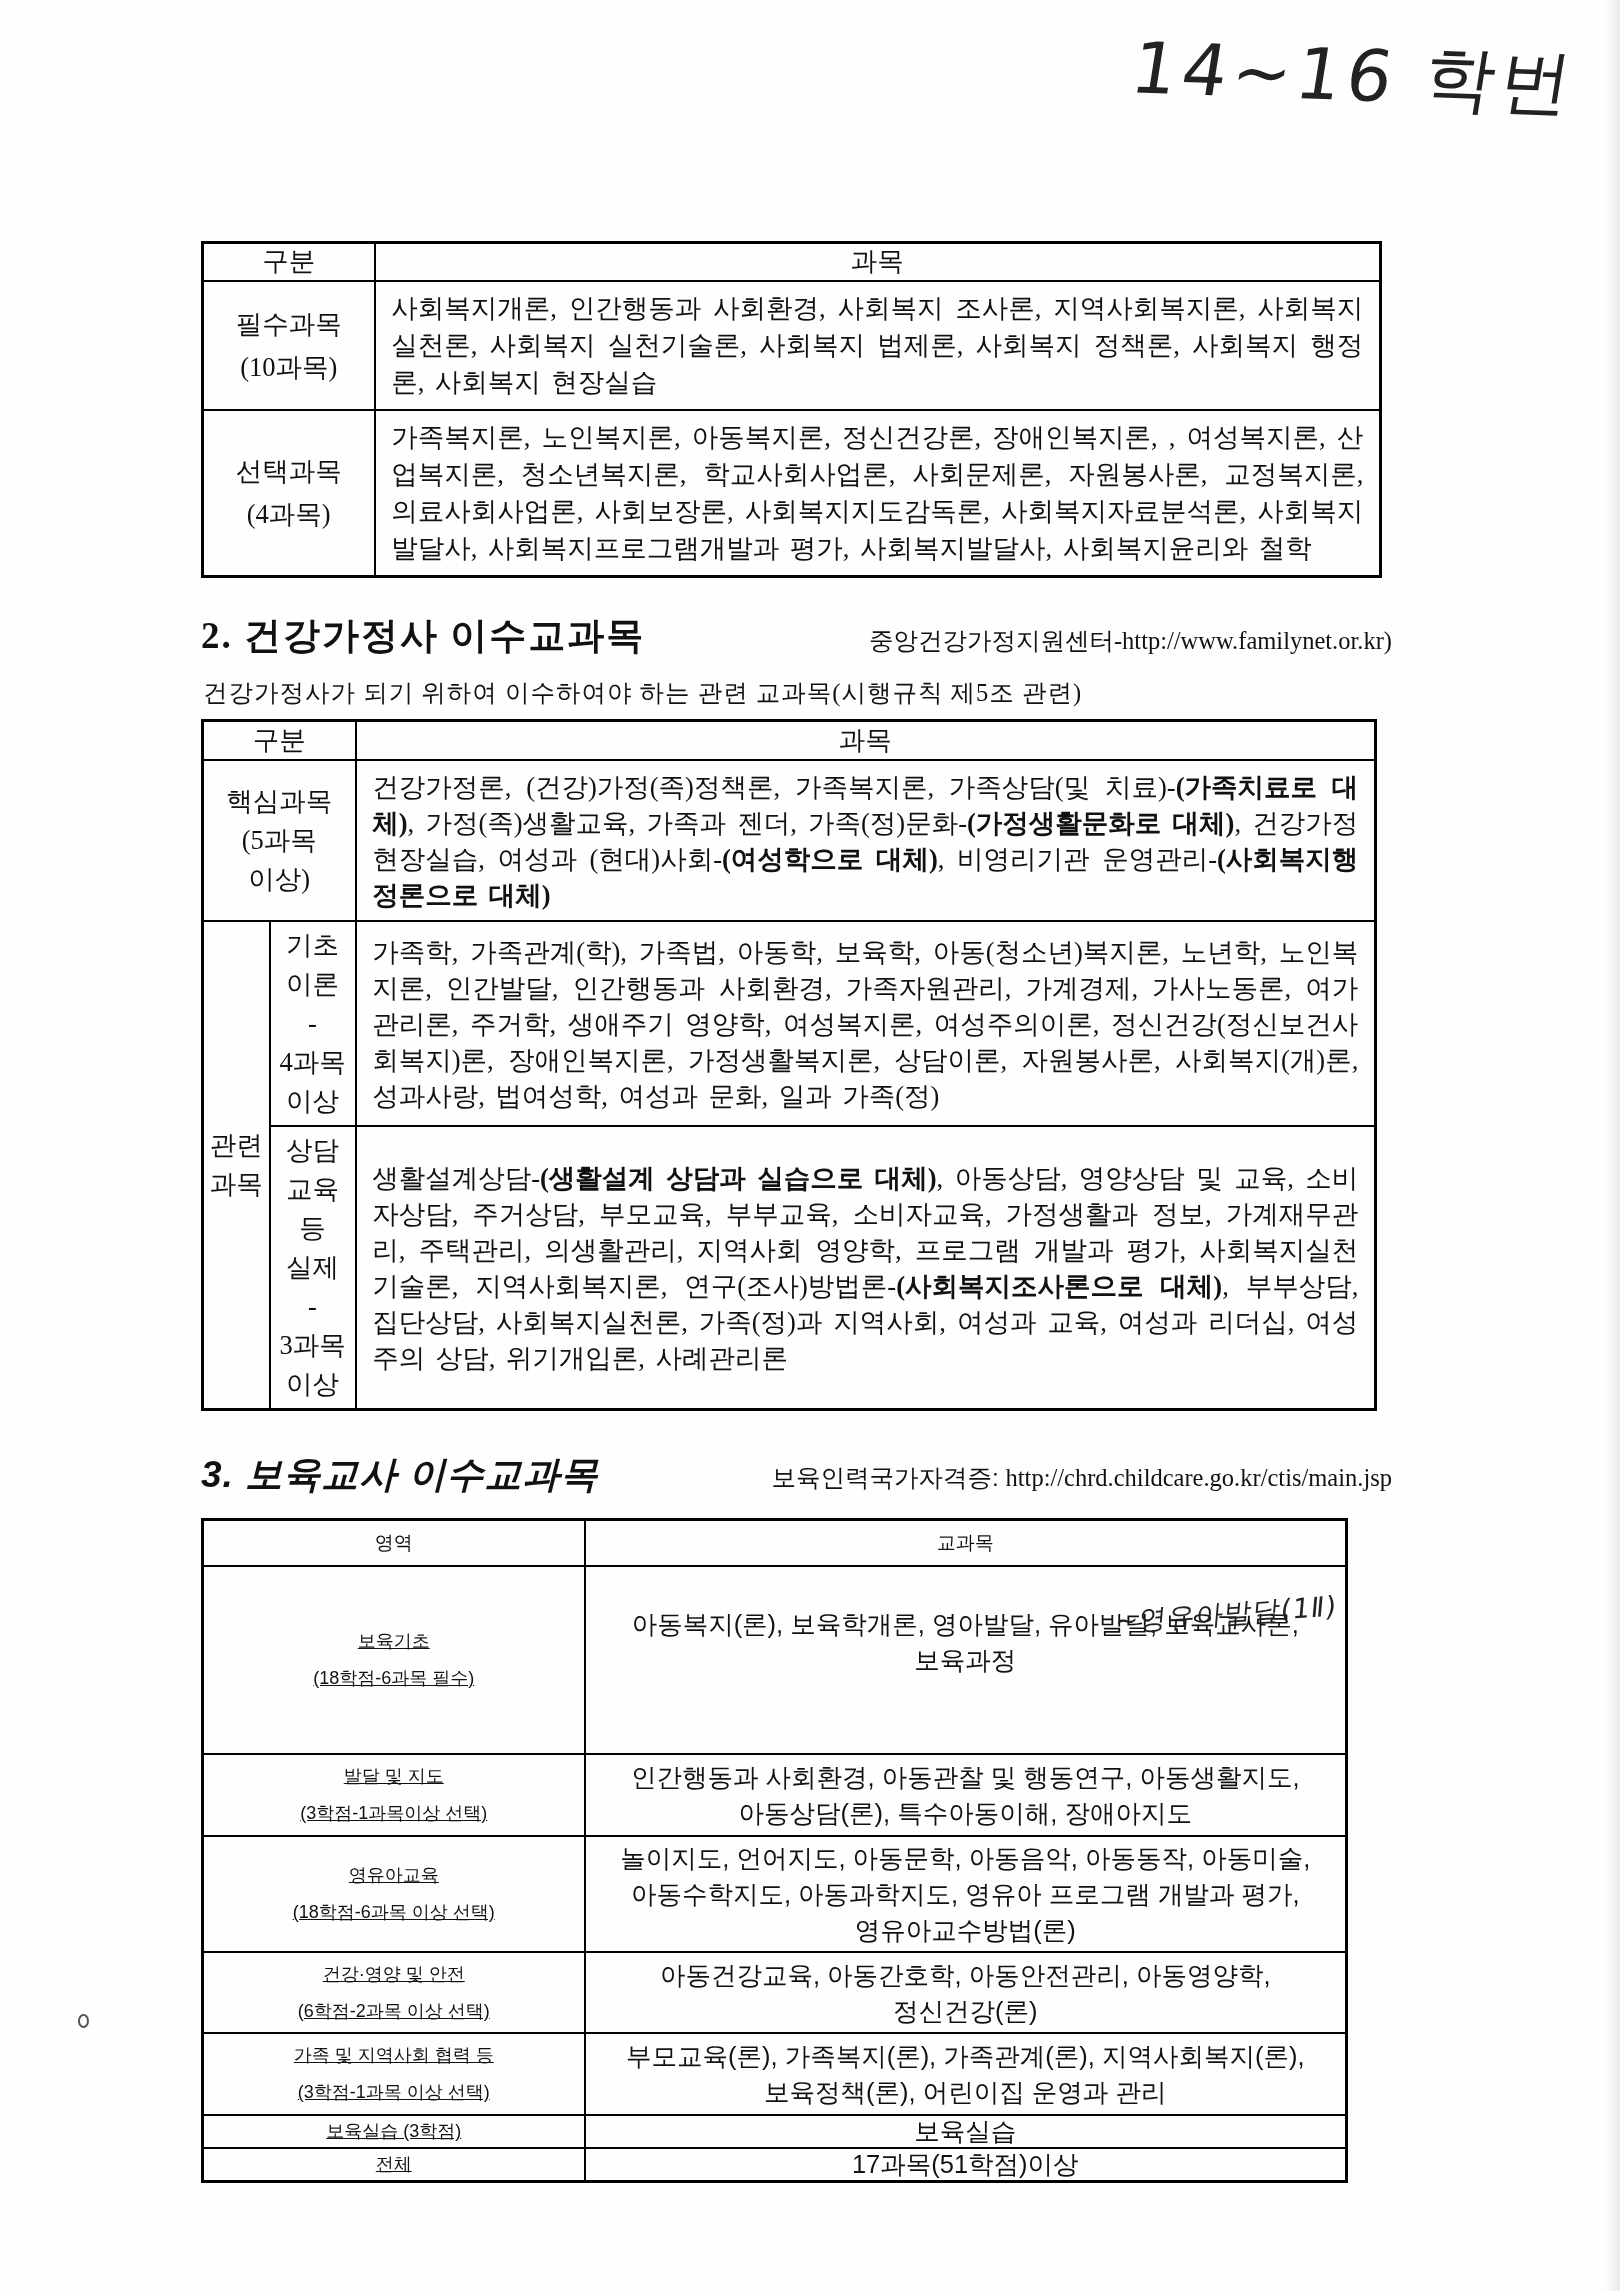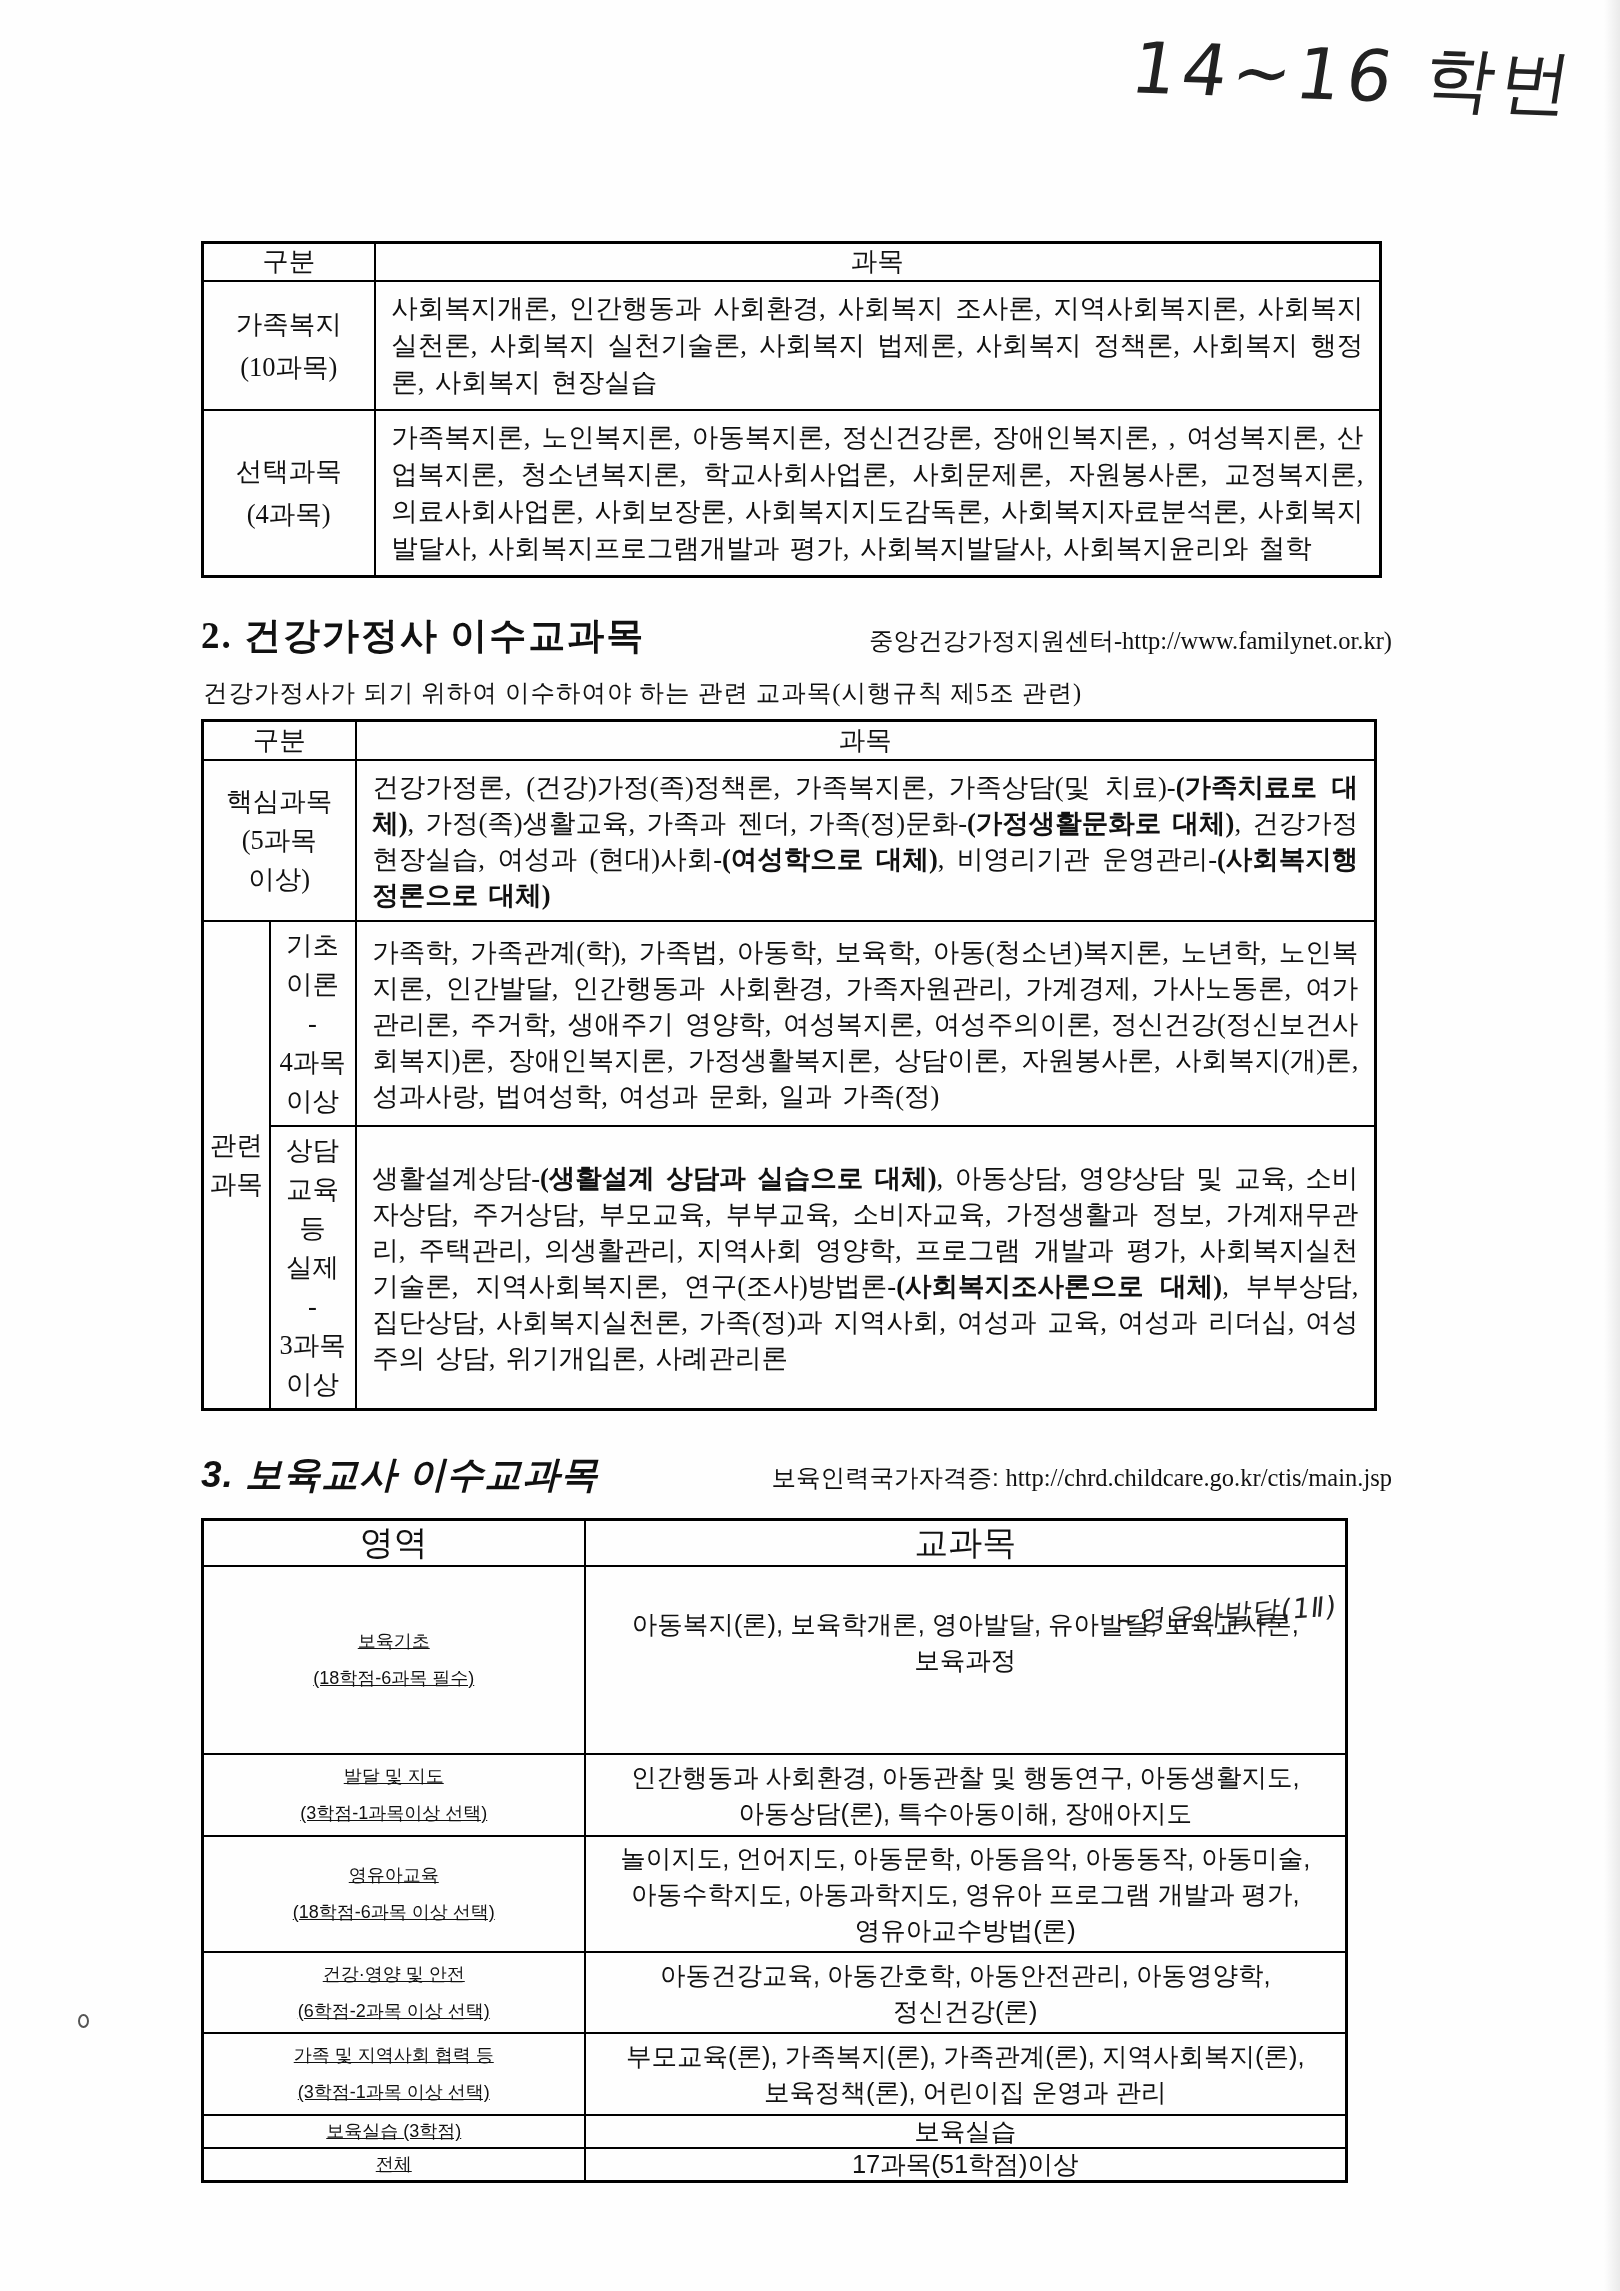--- a/index.html
+++ b/index.html
@@ -40,21 +40,21 @@
   table.tbl{
     border-collapse:collapse;table-layout:fixed;
     border:3.9px solid #000;margin-top:17.6px;
     width:1181px;
   }
   table.t2{width:1176px;margin-top:3.9px;}
   table.t3{width:1147px;font-family:"Liberation Sans","DejaVu Sans",sans-serif;}
   .tbl th,.tbl td{border:2px solid #000;}
   .tbl th{font-weight:normal;}
   .hcell{font-size:26.5px;text-align:center;padding:2.9px 3.9px;line-height:31px;}
-  .t3 .hcell{font-size:34px;padding:6.9px 3.9px;}
+  .t3 .hcell{font-size:19px;padding:6.9px 3.9px;}
   .cat{
     text-align:center;vertical-align:middle;white-space:pre-line;
     font-size:26.5px;line-height:43px;padding:3.9px 2px;
   }
   .t2 .cat{line-height:39px;}
   .content-cell{
     font-size:26.5px;line-height:36px;text-align:justify;
     vertical-align:middle;padding:7.8px 15.7px;word-spacing:3.9px;
     overflow-wrap:break-word;
   }
@@ -100,21 +100,21 @@
         <colgroup>
             <col style="width:172px">
             <col>
           </colgroup>
         <tbody>
           <tr>
             <th class="hcell">구분</th>
             <th class="hcell">과목</th>
           </tr>
           <tr>
-            <td class="cat">가족복지
+            <td class="cat">필수과목
 (10과목)</td>
             <td class="content-cell">사회복지개론, 인간행동과 사회환경, 사회복지 조사론, 지역사회복지론, 사회복지 실천론, 사회복지 실천기술론, 사회복지 법제론, 사회복지 정책론, 사회복지 행정론, 사회복지 현장실습</td>
           </tr>
           <tr>
             <td class="cat">선택과목
 (4과목)</td>
             <td class="content-cell">가족복지론, 노인복지론, 아동복지론, 정신건강론, 장애인복지론, , 여성복지론, 산업복지론, 청소년복지론, 학교사회사업론, 사회문제론, 자원봉사론, 교정복지론, 의료사회사업론, 사회보장론, 사회복지지도감독론, 사회복지자료분석론, 사회복지발달사, 사회복지프로그램개발과 평가, 사회복지발달사, 사회복지윤리와 철학</td>
           </tr>
         </tbody>
       </table>

